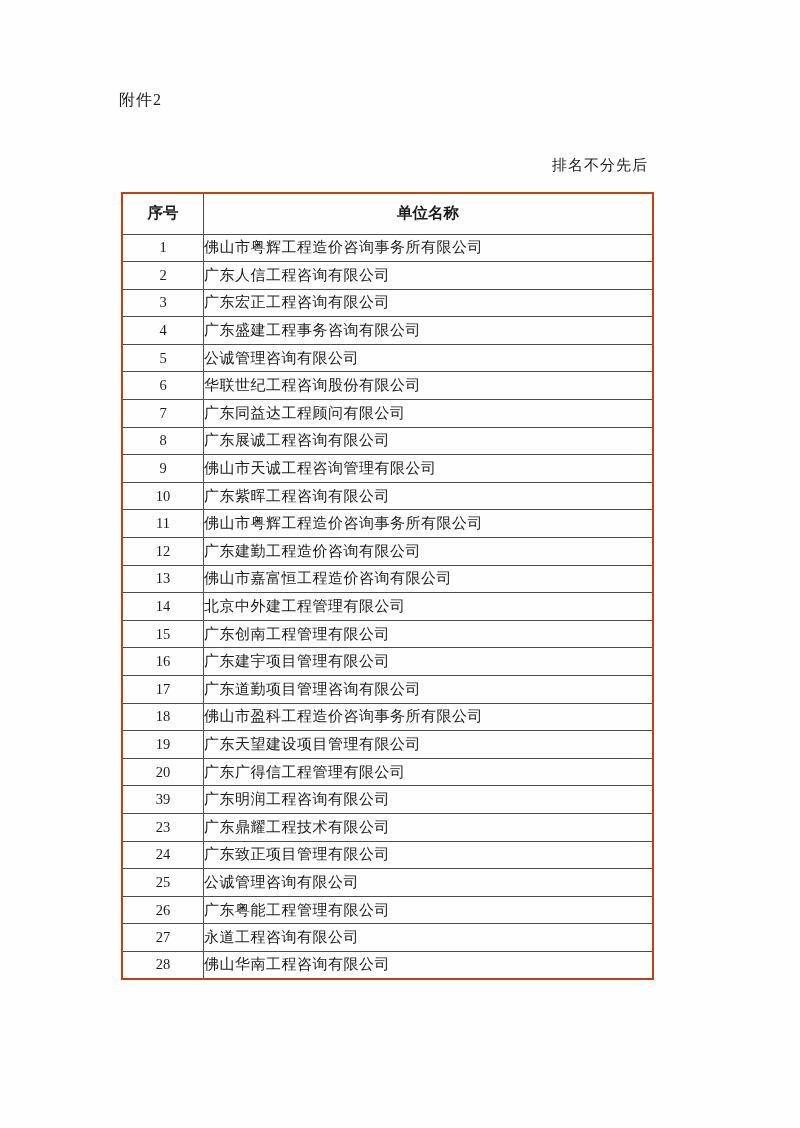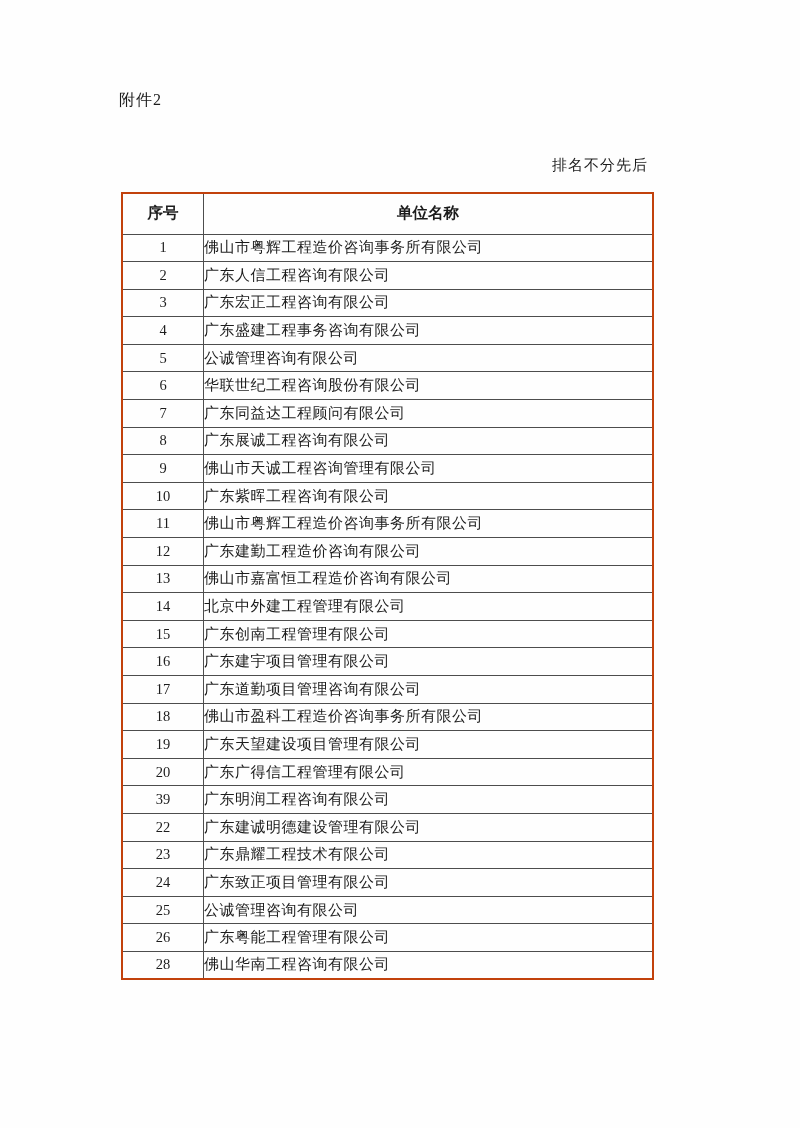--- a/index.html
+++ b/index.html
@@ -185,39 +185,39 @@
         </tr>
         <tr>
           <td class="cell-no">20</td>
           <td class="cell-name">广东广得信工程管理有限公司</td>
         </tr>
         <tr>
           <td class="cell-no">39</td>
           <td class="cell-name">广东明润工程咨询有限公司</td>
         </tr>
         <tr>
-          <td class="cell-no">22</td>
-          <td class="cell-name">广东建诚明德建设管理有限公司</td>
-        </tr>
-        <tr>
           <td class="cell-no">23</td>
           <td class="cell-name">广东鼎耀工程技术有限公司</td>
         </tr>
         <tr>
           <td class="cell-no">24</td>
           <td class="cell-name">广东致正项目管理有限公司</td>
         </tr>
         <tr>
           <td class="cell-no">25</td>
           <td class="cell-name">公诚管理咨询有限公司</td>
         </tr>
         <tr>
           <td class="cell-no">26</td>
           <td class="cell-name">广东粤能工程管理有限公司</td>
         </tr>
         <tr>
+          <td class="cell-no">27</td>
+          <td class="cell-name">永道工程咨询有限公司</td>
+        </tr>
+        <tr>
           <td class="cell-no">28</td>
           <td class="cell-name">佛山华南工程咨询有限公司</td>
         </tr>
       </tbody>
   </table>
 
 </div>
 
 </body></html>

